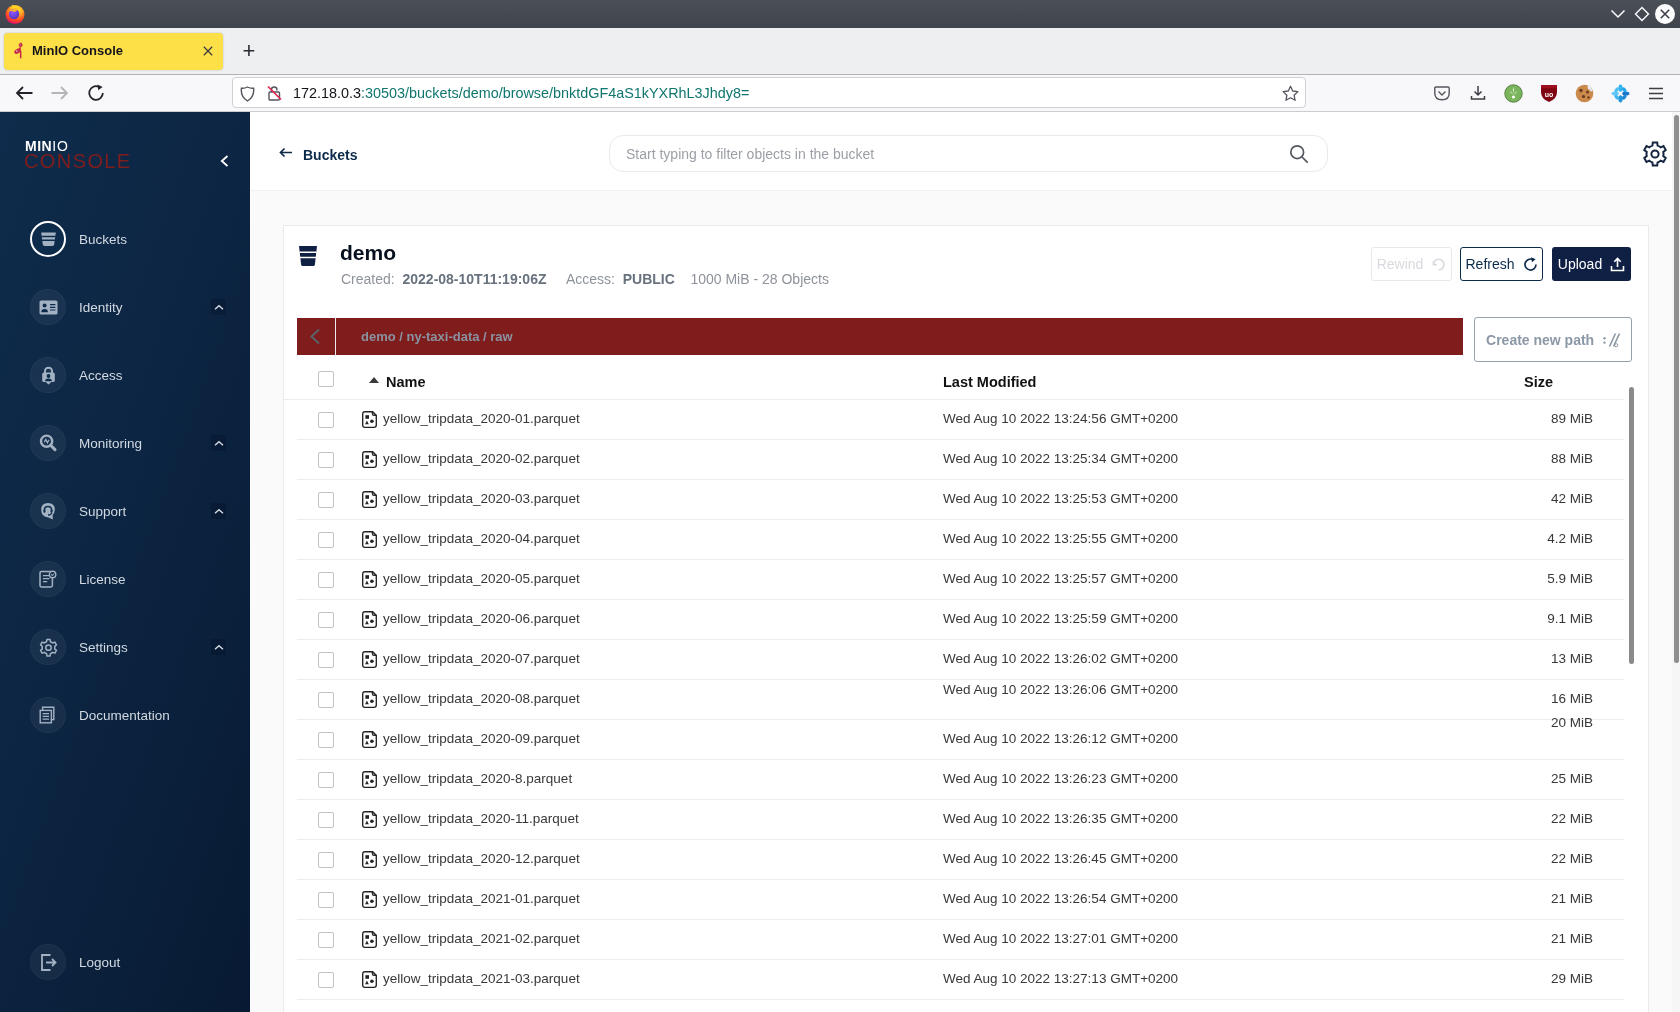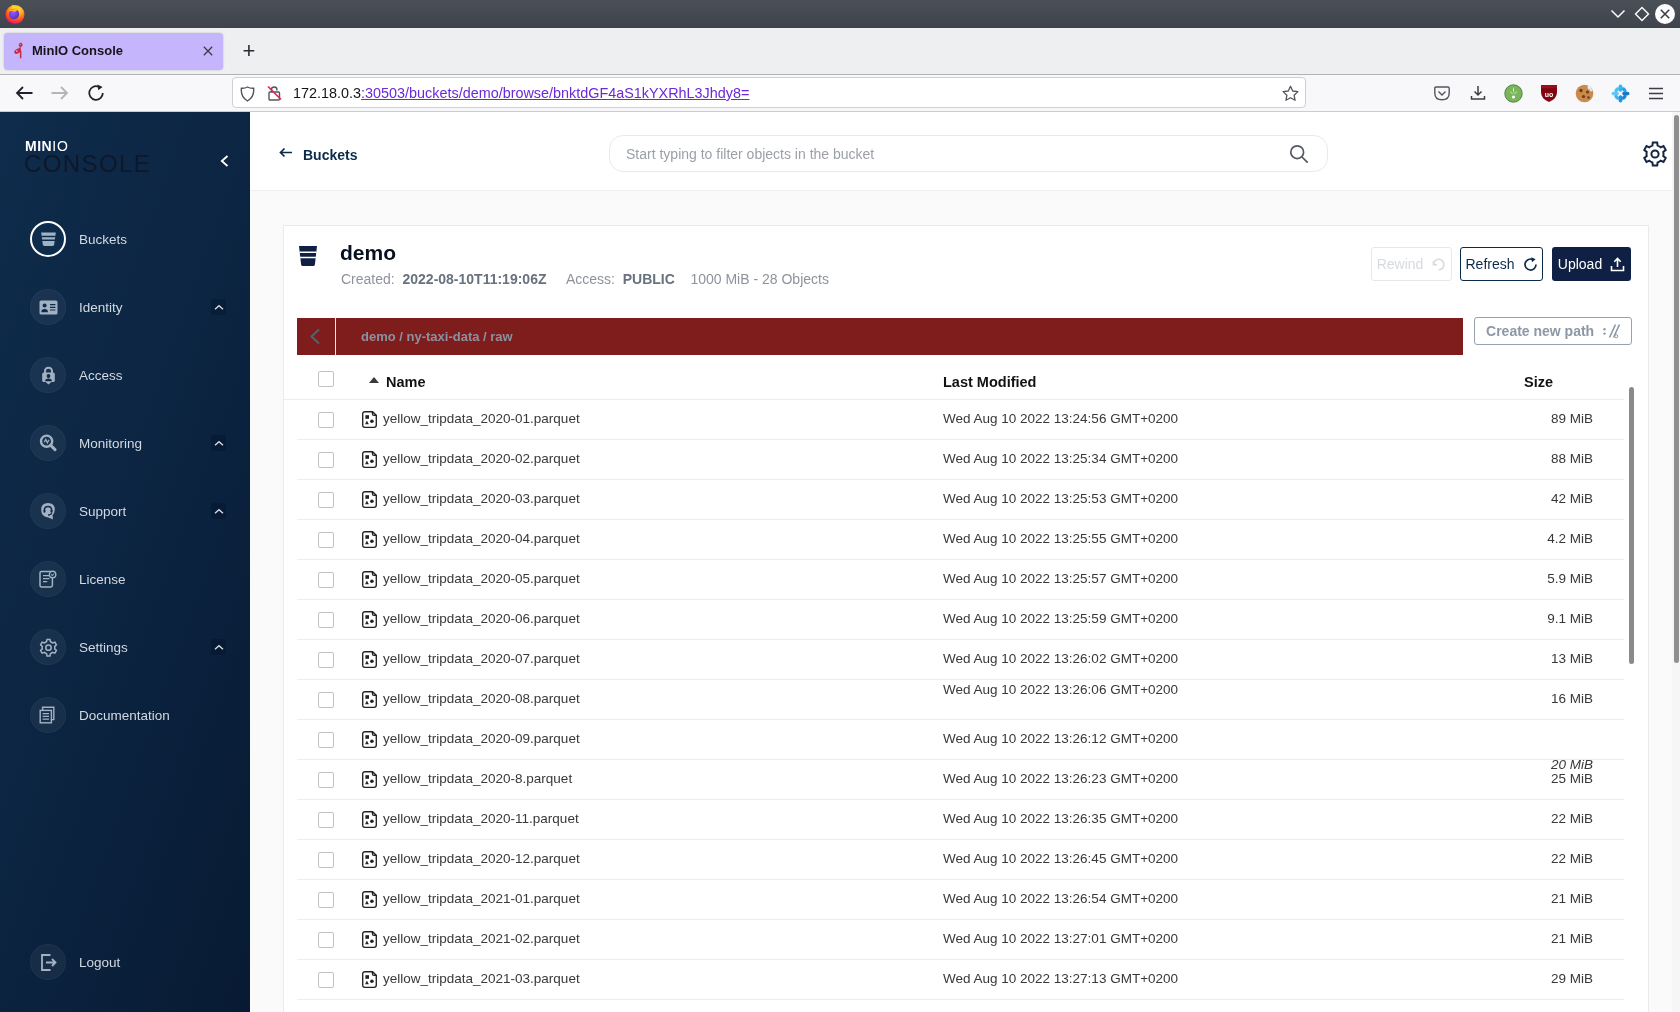--- a/index.html
+++ b/index.html
@@ -2,28 +2,28 @@
 <html><head>
 <meta charset="utf-8">
 <style>
   * { margin:0; padding:0; box-sizing:border-box; }
   html,body { width:1680px; height:1012px; overflow:hidden; font-family:"Liberation Sans", sans-serif; background:#fafafa; }
 
   
   #titlebar { position:absolute; left:0; top:0; width:1680px; height:28px; background:linear-gradient(#4b5058, #3f444c); }
   #titlebar .title { position:absolute; left:0; right:0; top:6px; text-align:center; color:#fbfbfe; font-size:13.5px; }
   #tabbar { position:absolute; left:0; top:28px; width:1680px; height:47px; background:#edeff1; border-bottom:1px solid #b2b2b7; }
-  #tab { position:absolute; left:4px; top:5px; width:219px; height:37px; background:#c4b5fd; border-radius:4px; box-shadow:0 0 2px rgba(0,0,0,.25); }
+  #tab { position:absolute; left:4px; top:5px; width:219px; height:37px; background:#fde047; border-radius:4px; box-shadow:0 0 2px rgba(0,0,0,.25); }
   #tab .tabtitle { position:absolute; left:28px; top:10px; font-size:13px; color:#15141a; font-weight:bold; }
   
   #newtab { position:absolute; left:234px; top:9px; width:30px; height:30px; color:#2b2b33; font-size:22px; font-weight:300; text-align:center; line-height:28px; }
   #navbar { position:absolute; left:0; top:75px; width:1680px; height:37px; background:#f8f8fa; border-bottom:1px solid #ccccce; }
   #urlbar { position:absolute; left:232px; top:77px; width:1074px; height:31px; background:#ffffff; border:1px solid #cfcfd4; border-radius:4px; }
   #urltext { position:absolute; left:293px; top:85px; font-size:14.4px; color:#15141a; white-space:nowrap; }
-  #urltext .dim { color:#6d28d9;text-decoration:underline; }
+  #urltext .dim { color:#0f766e; }
 
   
   #sidebar { position:absolute; left:0; top:112px; width:250px; height:900px;
      background:linear-gradient(110deg, #0f2c4c 0%, #0c2542 45%, #081a33 100%); }
   .mcircle { position:absolute; width:36px; height:36px; border-radius:50%;
      background:rgba(255,255,255,0.05); border:1px solid rgba(255,255,255,0.03); display:flex; align-items:center; justify-content:center; }
   .mcircle.active { border:2px solid #ffffff; background:#0d2b4b; }
   .mlabel { position:absolute; font-size:13.5px; color:#d2d9e1; }
   .mcaret { position:absolute; width:15px; height:16px; background:rgba(0,8,30,0.25); border-radius:2px;
      display:flex; align-items:center; justify-content:center; }
@@ -42,21 +42,21 @@
   #bh-meta b { color:#67727e; }
   .btn { position:absolute; top:247px; height:34px; border-radius:3px; font-size:14px; display:flex; align-items:center; justify-content:center; gap:8px; }
   #btn-rewind { left:1371px; width:81px; border:1px solid #e7e8ea; color:#d7dade; background:#fff; }
   #btn-refresh { left:1460px; width:83px; border:1px solid #0c2b4a; color:#0c2b4a; background:#fff; }
   #btn-upload { left:1552px; width:79px; background:#0f2044; color:#fff; }
 
   
   #bc { position:absolute; left:297px; top:318px; width:1166px; height:37px; background:#7f1d1d; }
   #bc .sep { position:absolute; left:38px; top:0; width:1px; height:37px; background:#eaeaea; }
   #bc .txt { position:absolute; left:64px; top:11px; font-size:13px; font-weight:bold; color:#8a92a0; }
-  #newpath { position:absolute; left:1474px; top:317px; width:158px; height:28px; border:1px solid #98a2af; border-radius:3px;
+  #newpath { position:absolute; left:1474px; top:317px; width:158px; height:45px; border:1px solid #98a2af; border-radius:3px;
      color:#8c98a6; font-size:14px; font-weight:bold; display:flex; align-items:center; justify-content:center; }
 
   
   .chk { position:absolute; left:318px; width:16px; height:16px; border:1px solid #c3c3c3; border-radius:2px; background:#fff; }
   .hdr { position:absolute; font-size:14.5px; font-weight:bold; color:#121212; }
   .rowsep { position:absolute; left:297px; width:1327px; height:1px; background:#ededed; }
   .nm, .dt, .sz { position:absolute; font-size:13.5px; color:#383838; }
   .ficon { position:absolute; }
 
   
@@ -182,21 +182,21 @@
       <ellipse cx="13.2" cy="5.8" rx="2.8" ry="1.8" fill="#28a5e8" transform="rotate(45 13.2 5.8)"></ellipse>
       <ellipse cx="5.8" cy="13.2" rx="2.8" ry="1.8" fill="#42b4ef" transform="rotate(45 5.8 13.2)"></ellipse>
     </g>
   </svg>
 <svg style="position:absolute;left:1648px;top:87px;" width="16" height="13" viewBox="0 0 16 13">
     <path d="M1 1.5 L15 1.5 M1 6.5 L15 6.5 M1 11.5 L15 11.5" stroke="#3e3d45" stroke-width="1.6"></path>
   </svg>
 
 <div id="sidebar"></div>
 <div style="position:absolute;left:25px;top:138px;color:#fff;font-size:14px;letter-spacing:0.5px;"><b>MIN</b><span style="letter-spacing:1px;font-weight:300;">IO</span></div>
-<div style="position:absolute;left:24px;top:150px;color:#0f172a;font-size:24px;font-weight:300;letter-spacing:1.4px;">CONSOLE</div>
+<div style="position:absolute;left:24px;top:150px;color:#7f1d1d;font-size:20px;font-weight:300;letter-spacing:1.4px;">CONSOLE</div>
 <svg style="position:absolute;left:220px;top:155px;" width="9" height="12" viewBox="0 0 9 12">
     <path d="M7.5 1 L1.8 6 L7.5 11" fill="none" stroke="#fff" stroke-width="1.8"></path>
   </svg>
 <div id="menu">
     <div class="mcircle active" style="left:30px;top:221px;">
       <svg width="19" height="18" viewBox="0 0 19 18">
         <path d="M2.2 2.5 L16.8 2.5 L15.2 14.6 Q15 16 13.6 16 L5.4 16 Q4 16 3.8 14.6 Z" fill="#a3b2c3"></path>
         <path d="M2.4 6.4 L16.6 6.4 M2.9 10.2 L16.1 10.2" stroke="#0d2b4b" stroke-width="1.5"></path>
       </svg>
     </div>
@@ -449,21 +449,21 @@
     <div class="chk" style="top:732px;"></div>
     <svg class="ficon" style="left:362px;top:731px;" width="15" height="17" viewBox="0 0 15 17">
       <path d="M3 0.7 L10.6 0.7 L14.3 4.4 L14.3 14 Q14.3 16.3 12 16.3 L3 16.3 Q0.7 16.3 0.7 14 L0.7 3 Q0.7 0.7 3 0.7 Z" fill="none" stroke="#222" stroke-width="1.35"></path>
       <path d="M10.4 0.7 L10.4 2.7 Q10.4 4.4 12.1 4.4 L14.3 4.4" fill="none" stroke="#222" stroke-width="1.35"></path>
       <rect x="3.4" y="4.2" width="3.6" height="3.6" fill="#222"></rect>
       <circle cx="9.9" cy="10.2" r="1.8" fill="#222"></circle>
       <path d="M4.9 9.6 L6.8 13.2 L3.1 13.2 Z" fill="#222"></path>
     </svg>
     <div class="nm" style="left:383px;top:731px;">yellow_tripdata_2020-09.parquet</div>
     <div class="dt" style="left:943px;top:731px;">Wed Aug 10 2022 13:26:12 GMT+0200</div>
-    <div class="sz" style="right:87px;top:757px;font-style:italic;">20 MiB</div>
+    <div class="sz" style="right:87px;top:715px;">20 MiB</div>
     <div class="rowsep" style="top:759px;"></div>
     <div class="chk" style="top:772px;"></div>
     <svg class="ficon" style="left:362px;top:771px;" width="15" height="17" viewBox="0 0 15 17">
       <path d="M3 0.7 L10.6 0.7 L14.3 4.4 L14.3 14 Q14.3 16.3 12 16.3 L3 16.3 Q0.7 16.3 0.7 14 L0.7 3 Q0.7 0.7 3 0.7 Z" fill="none" stroke="#222" stroke-width="1.35"></path>
       <path d="M10.4 0.7 L10.4 2.7 Q10.4 4.4 12.1 4.4 L14.3 4.4" fill="none" stroke="#222" stroke-width="1.35"></path>
       <rect x="3.4" y="4.2" width="3.6" height="3.6" fill="#222"></rect>
       <circle cx="9.9" cy="10.2" r="1.8" fill="#222"></circle>
       <path d="M4.9 9.6 L6.8 13.2 L3.1 13.2 Z" fill="#222"></path>
     </svg>
     <div class="nm" style="left:383px;top:771px;">yellow_tripdata_2020-8.parquet</div>

